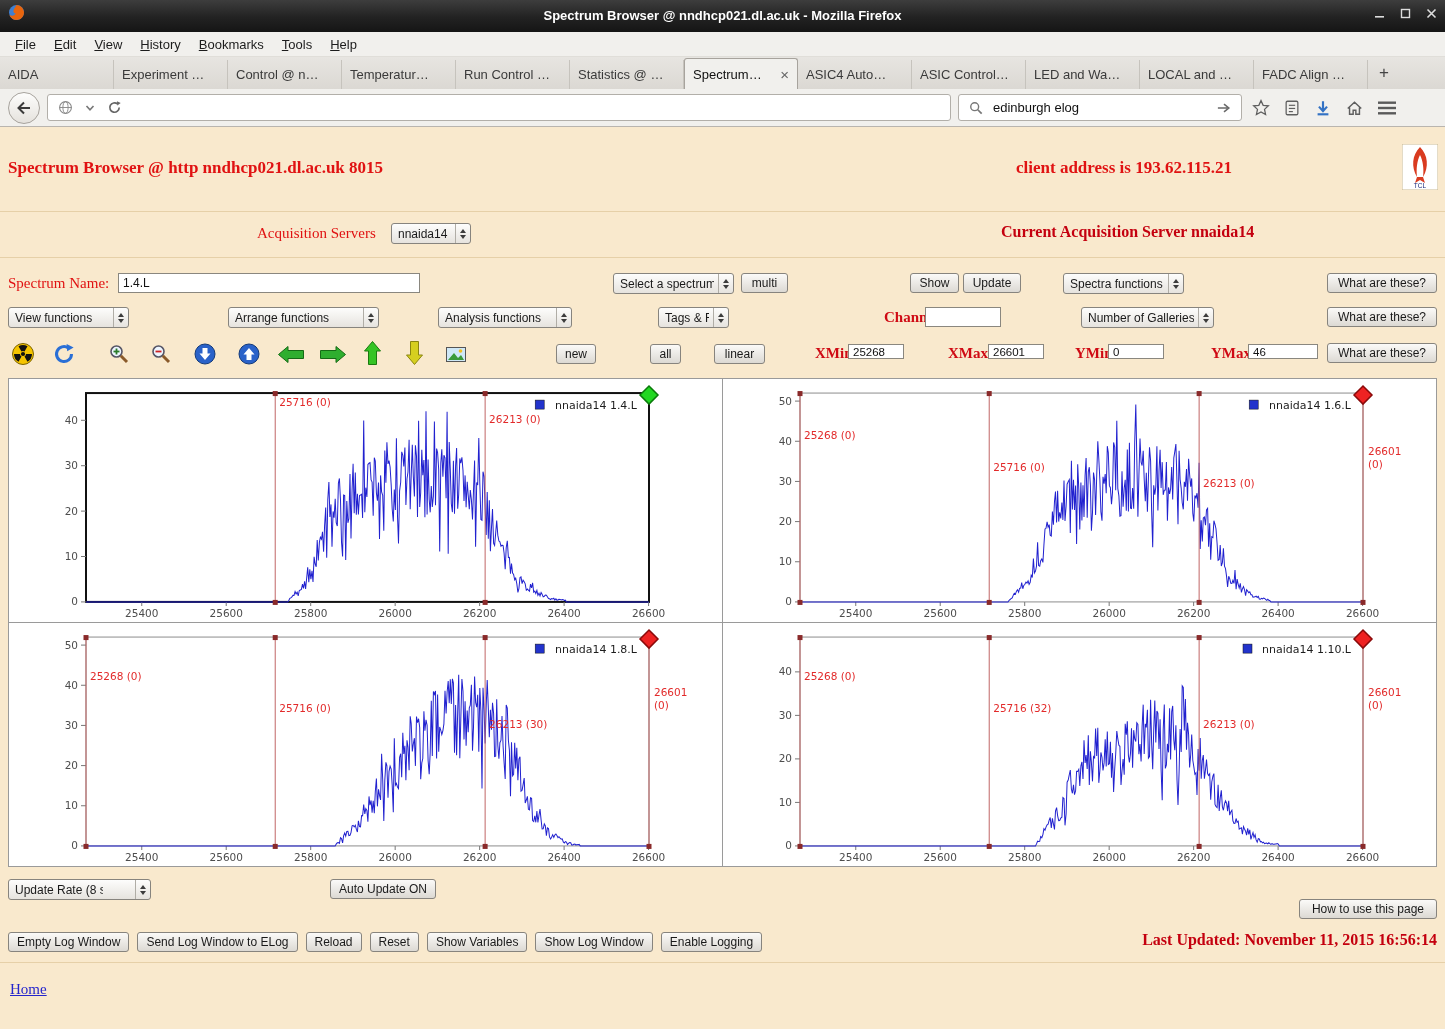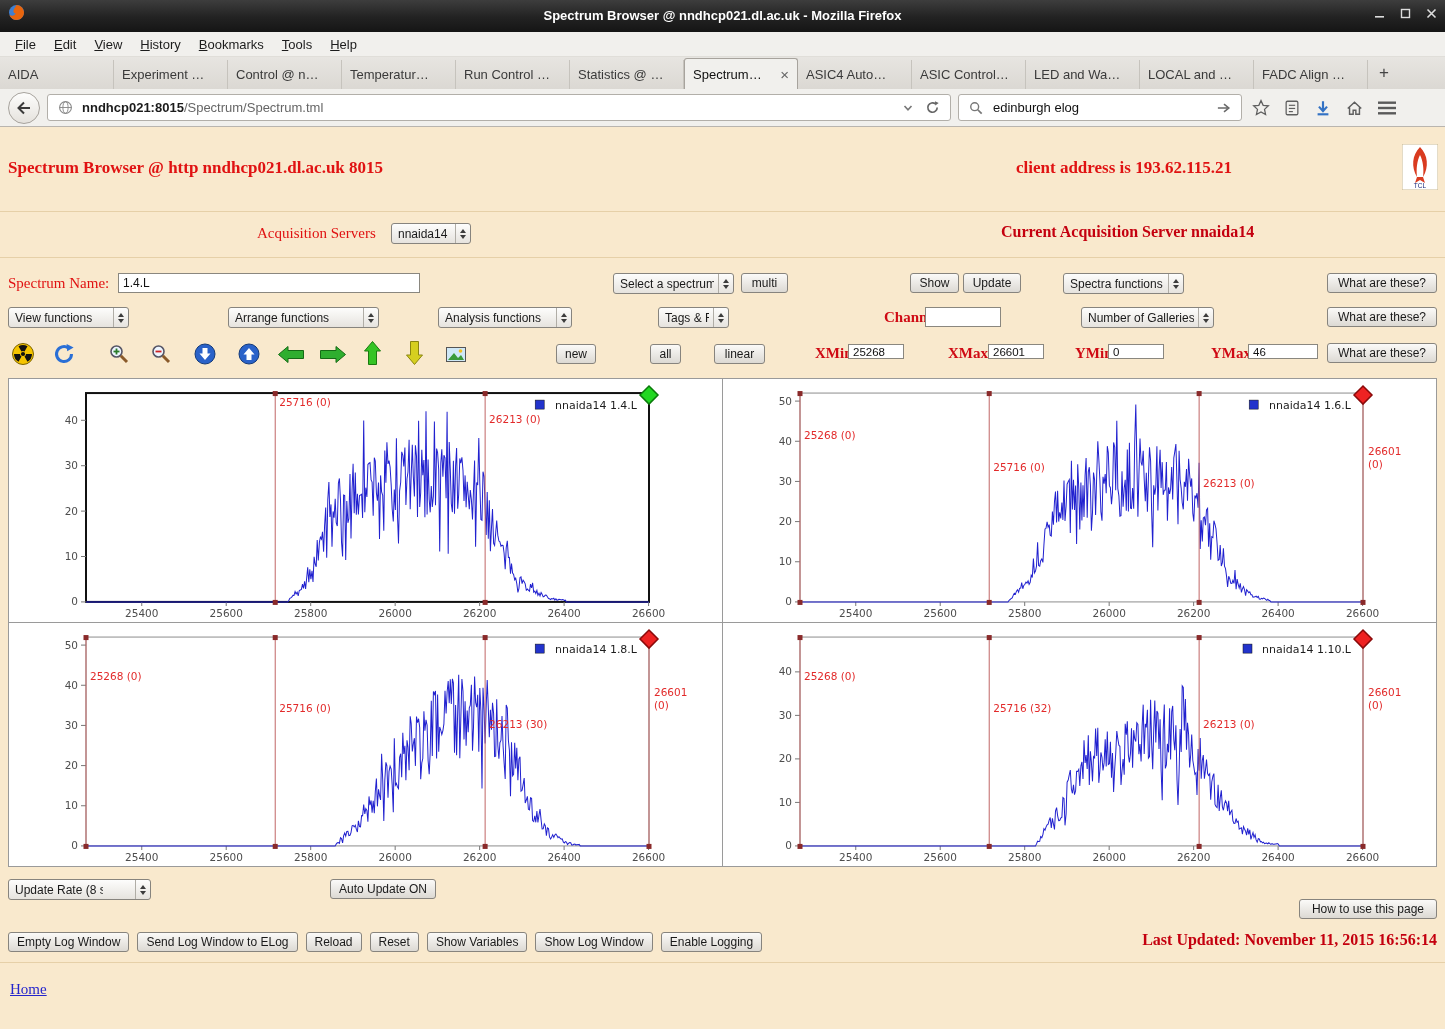--- a/index.html
+++ b/index.html
@@ -146,21 +146,20 @@
         </svg>
       </div>
     <div class="urlbar">
       <span class="nav-icon">
           <svg width="15" height="15" viewBox="0 0 16 16">
             <circle cx="8" cy="8" r="6.3" fill="none" stroke="#8a8a8a" stroke-width="1.2"></circle>
             <ellipse cx="8" cy="8" rx="2.8" ry="6.3" fill="none" stroke="#8a8a8a" stroke-width="1"></ellipse>
             <line x1="1.7" y1="8" x2="14.3" y2="8" stroke="#8a8a8a"></line>
           </svg>
         </span>
-      <span class="url-text"><b>nndhcp021:8015</b><span class="url-path">/Spectrum/Spectrum.tml</span></span>
       <span class="nav-icon">
           <svg width="10" height="10" viewBox="0 0 10 10">
             <path d="M1.5 3 L5 6.8 L8.5 3" fill="none" stroke="#777" stroke-width="1.6"></path>
           </svg>
         </span>
       <span class="nav-icon">
           <svg width="15" height="15" viewBox="0 0 16 16">
             <path d="M13 8a5 5 0 1 1-1.8-3.8" fill="none" stroke="#666" stroke-width="1.8"></path>
             <polygon points="10.6,1.2 14.6,3.2 10.9,5.9" fill="#666"></polygon>
           </svg>

